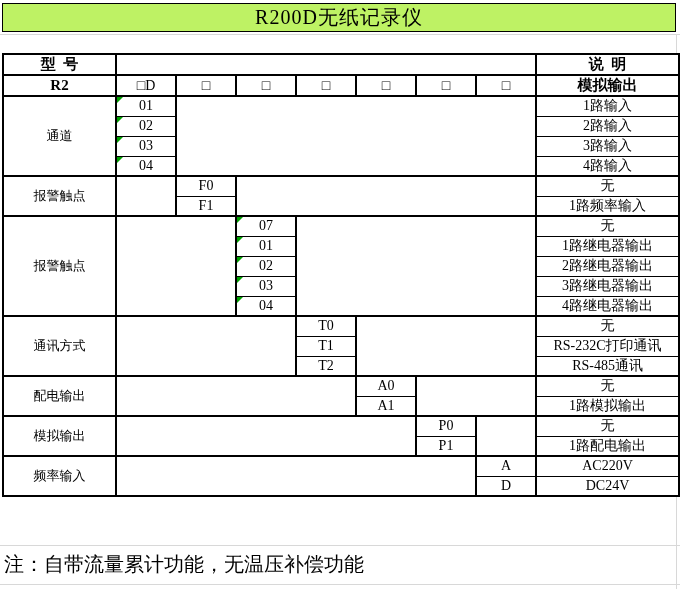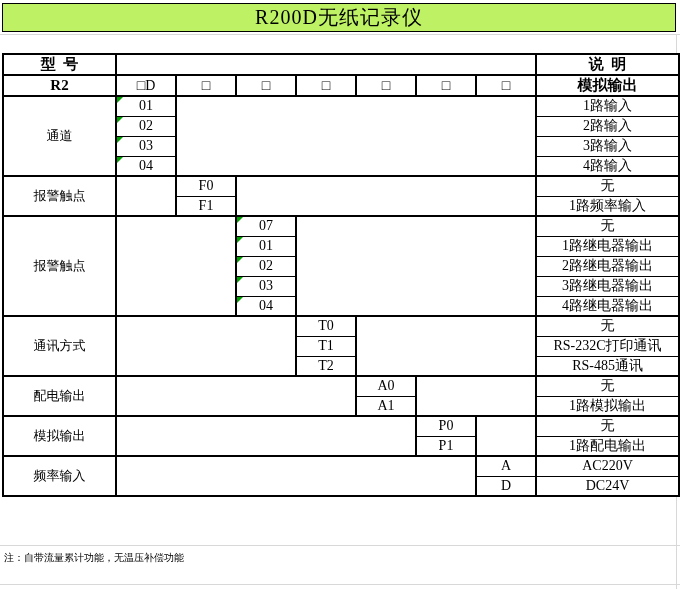--- a/index.html
+++ b/index.html
@@ -37,21 +37,21 @@
   td.codebox{border-left:2px solid var(--border,#000);border-right:2px solid var(--border,#000);}
   td.bold{font-weight:bold;font-size:15px;}
   td.pre{white-space:pre;margin-top:6px;}
   .flag{
     position:absolute;top:0;left:0;width:0;height:0;
     border-top:6px solid var(--flag,#00a000);
     border-right:6px solid transparent;
   }
   .note{
     position:absolute;left:4px;top:551px;z-index:2;
-    font-size:10px;
+    font-size:20px;
   }
 </style>
 </head>
 <body style="background: rgb(255, 255, 255);">
 
 <div class="gridline gl-h" style="top:34px"></div>
 <div class="gridline gl-h" style="top:545px"></div>
 <div class="gridline gl-h" style="top:584px"></div>
 <div class="gridline gl-v" style="left:676px;top:34px;height:555px"></div>
 

